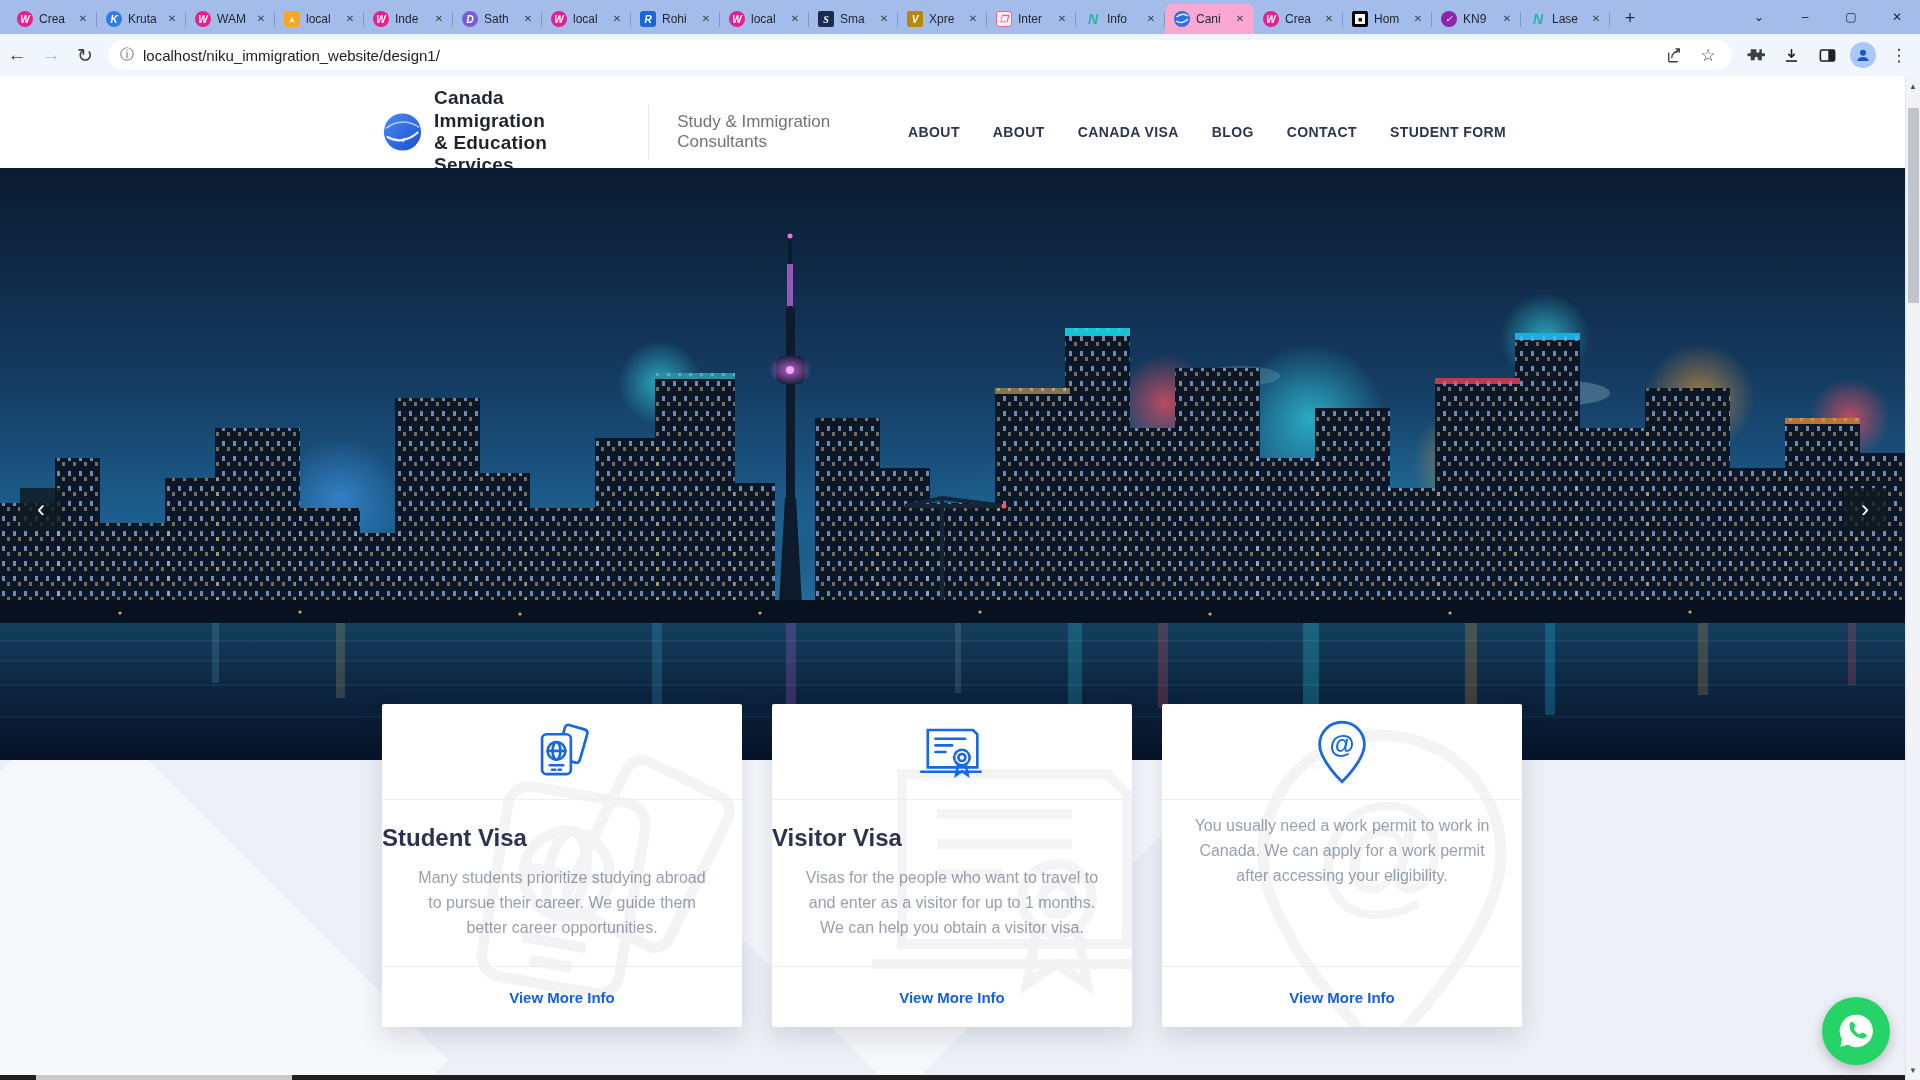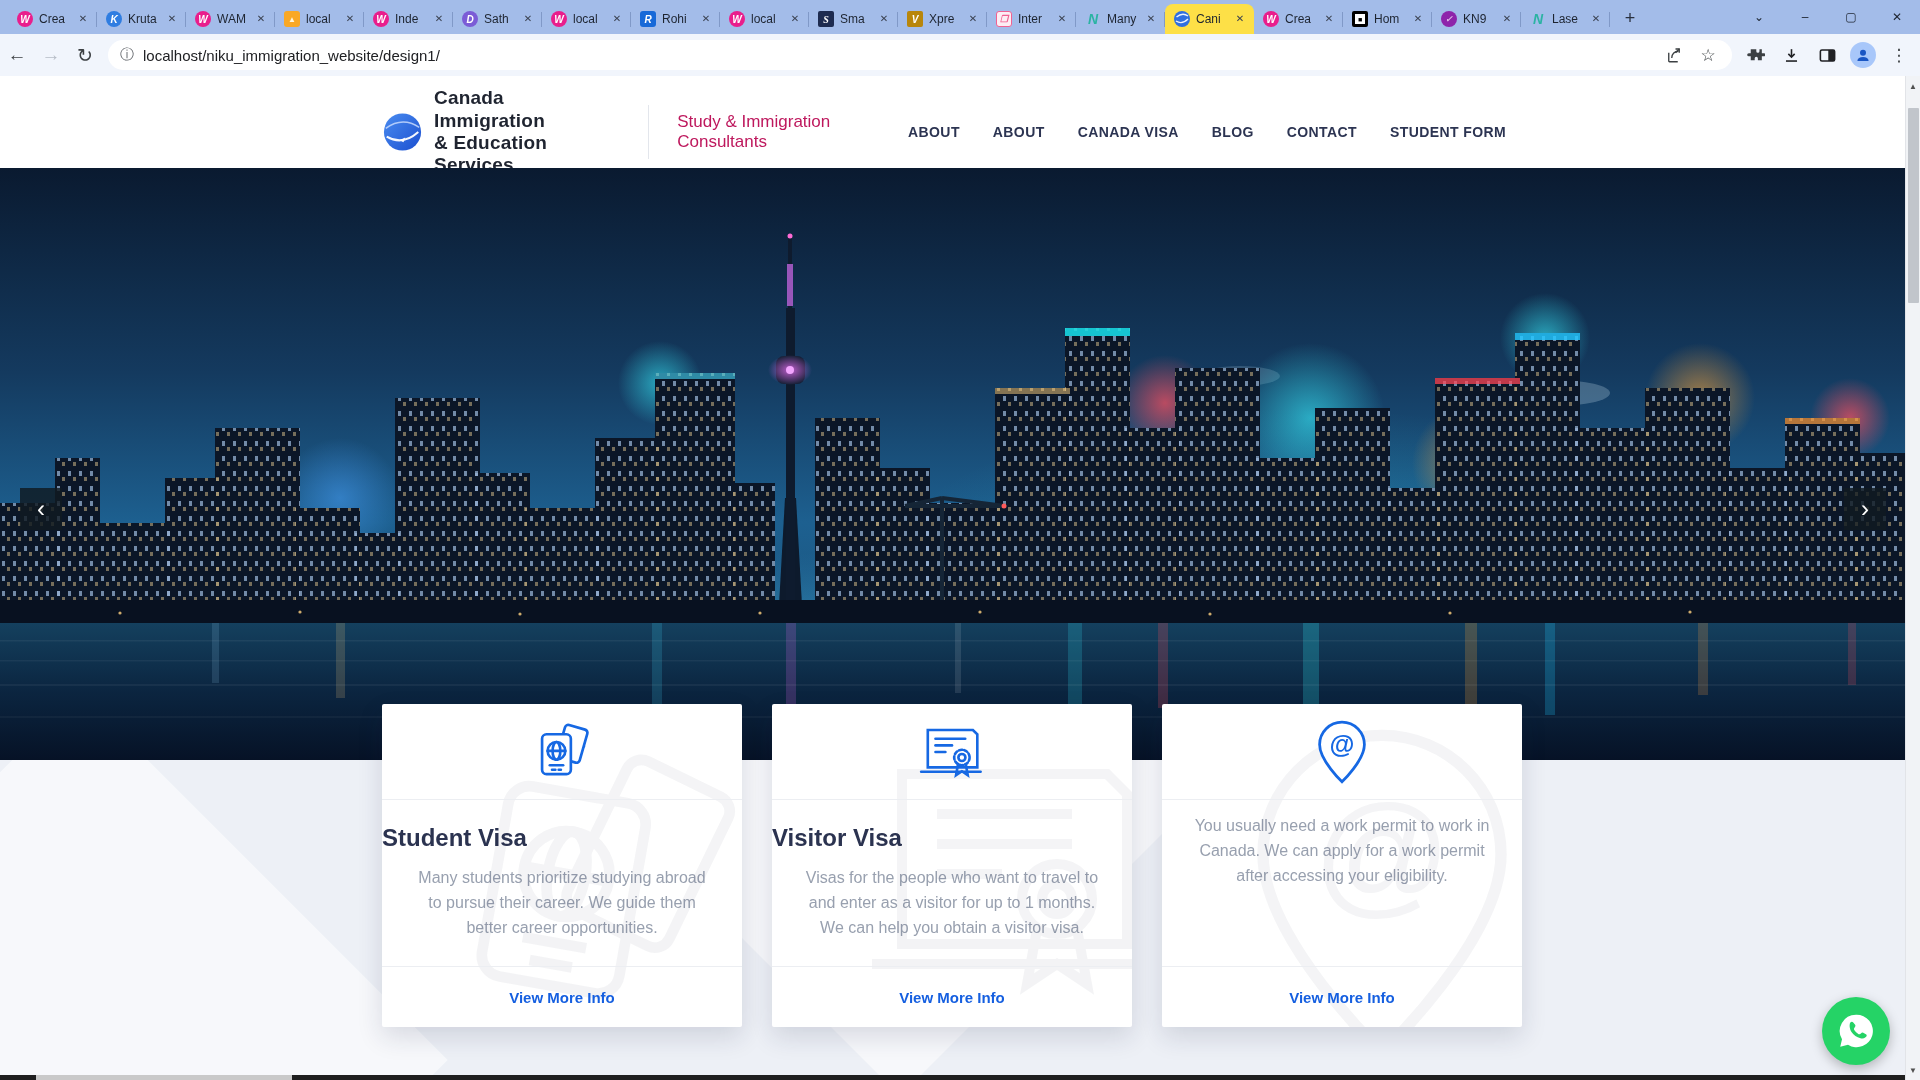--- a/index.html
+++ b/index.html
@@ -3,21 +3,21 @@
 <meta charset="utf-8">
 <style>
   * { margin:0; padding:0; box-sizing:border-box; }
   html,body { width:1920px; height:1080px; overflow:hidden; font-family:"Liberation Sans", sans-serif; background:#edf0f6; }
 
   
   .tabstrip { position:absolute; left:0; top:0; width:1920px; height:34px; background:#a3bce9; display:flex; align-items:flex-end; }
   .tabs { display:flex; align-items:flex-end; height:34px; padding-left:8px; }
   .tab { position:relative; width:89px; height:30px; display:flex; align-items:center; gap:6px; padding:0 6px 0 9px; font-size:12px; color:#1d2430; cursor:pointer; border-radius:8px 8px 0 0; }
   .tab:not(.active):after { content:""; position:absolute; right:0; top:8px; height:15px; width:1px; background:#8099c8; }
-  .tab.active { background:#fde047; }
+  .tab.active { background:#f9a8d4; }
   .tab .label { flex:1; overflow:hidden; white-space:nowrap; }
   .tab .tclose { font-size:10px; color:#3a4150; width:16px; height:16px; line-height:16px; text-align:center; border-radius:50%; flex:none; }
   .fav { width:16px; height:16px; border-radius:50%; display:flex; align-items:center; justify-content:center; font-size:10px; font-weight:700; color:#fff; flex:none; }
   .fav-wamp  { background:#e91e8c; }
   .fav-kcirc { background:#2f7de1; }
   .fav-pma   { background:#f9a825; border-radius:3px; color:#fff6dd; font-size:8px; }
   .fav-dcirc { background:#7b5cd6; }
   .fav-rsq   { background:#1769d8; border-radius:3px; }
   .fav-ssq   { background:#1d2b50; border-radius:2px; font-family:"Liberation Serif",serif; }
   .fav-vsq   { background:#b8860b; border-radius:2px; }
@@ -44,21 +44,21 @@
   .dots { font-size:17px; color:#3c4043; letter-spacing:0; }
 
   
   .page { position:absolute; left:0; top:76px; width:1905px; height:1004px; background:#edf0f6; overflow:hidden; }
 
   .site-header { position:absolute; left:0; top:0; width:1905px; height:92px; background:#fff; }
   .header-inner { position:absolute; left:383px; right:399px; top:0; height:112px; display:flex; align-items:center; }
   .brand { display:flex; align-items:center; gap:12px; }
   .brand-text { font-size:19px; line-height:1.18; font-weight:800; color:#1f2430; letter-spacing:.2px; }
   .hdr-div { width:1px; height:54px; background:#e3e6ec; margin:0 28px 0 30px; }
-  .tagline { font-size:17px; color:#be185d; }
+  .tagline { font-size:17px; color:#737373; }
   .mainnav { margin-left:auto; display:flex; align-items:center; gap:33px; }
   .mainnav a { font-size:14px; font-weight:700; letter-spacing:.4px; color:#2c3452; text-decoration:none; cursor:pointer; white-space:nowrap; }
 
   .hero { position:absolute; left:0; top:92px; width:1905px; height:592px; overflow:hidden; }
   .hero svg { display:block; }
   .car-btn { position:absolute; width:42px; height:42px; background:rgba(16,26,33,.82); color:#fff; display:flex; align-items:center; justify-content:center; font-size:24px; font-weight:300; cursor:pointer; top:320px; }
   .car-prev { left:20px; }
   .car-next { left:1844px; }
 
   .light-sec { position:absolute; left:0; top:684px; width:1905px; height:320px; background:#edf0f6; overflow:hidden; }
@@ -172,21 +172,21 @@
         <span class="fav fav-cube">
           <i>❒</i>
         </span>
         <span class="label">Inter</span>
         <span class="tclose">✕</span>
       </div>
     <div class="tab">
         <span class="fav fav-nteal">
           <i>N</i>
         </span>
-        <span class="label">Many</span>
+        <span class="label">Info</span>
         <span class="tclose">✕</span>
       </div>
     <div class="tab active">
       <span class="fav">
         <svg width="16" height="16" viewBox="0 0 16 16">
             <circle cx="8" cy="8" r="8" fill="#2f6fe0"></circle>
             <path d="M2 10 q6 4 12 -2 M2.5 6 q6 -5 11.5 -1" stroke="#fff" stroke-width="1.4" fill="none" opacity=".9"></path>
           </svg>
       </span>
       <span class="label">Cani</span>

